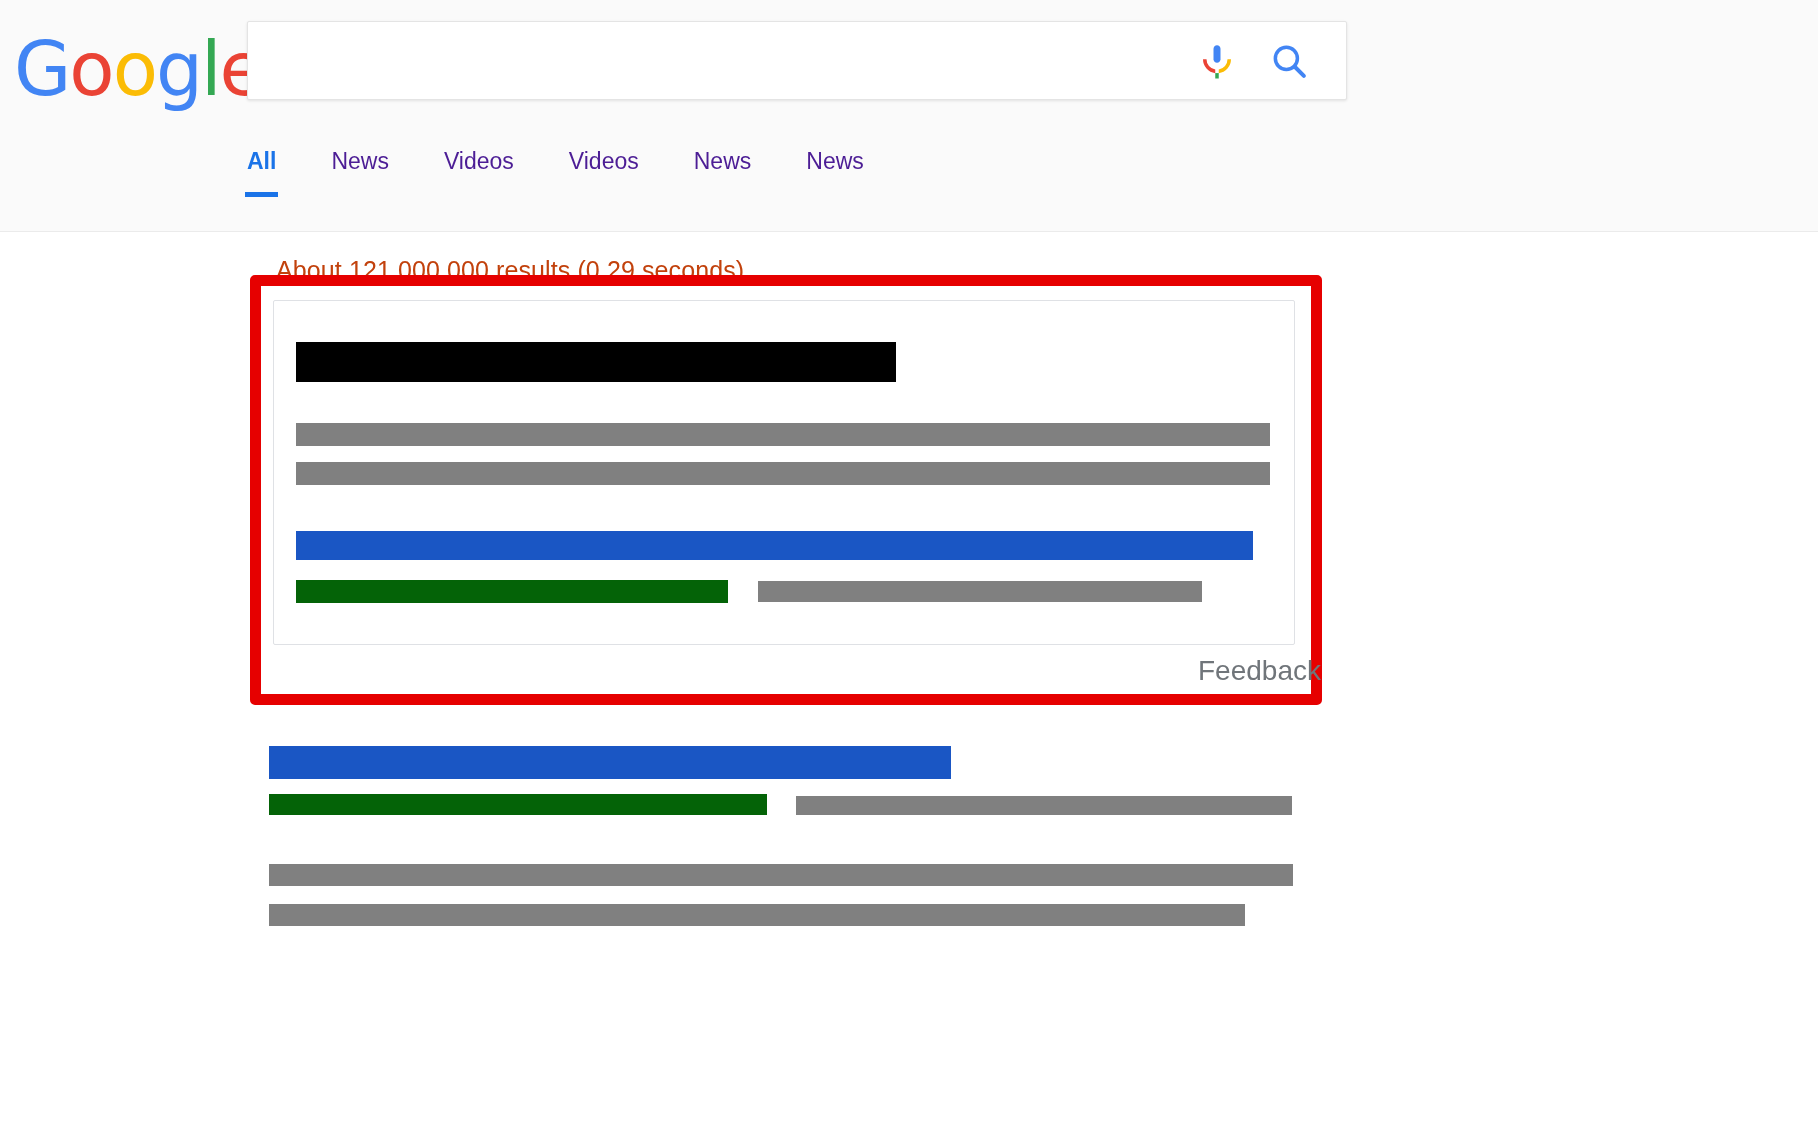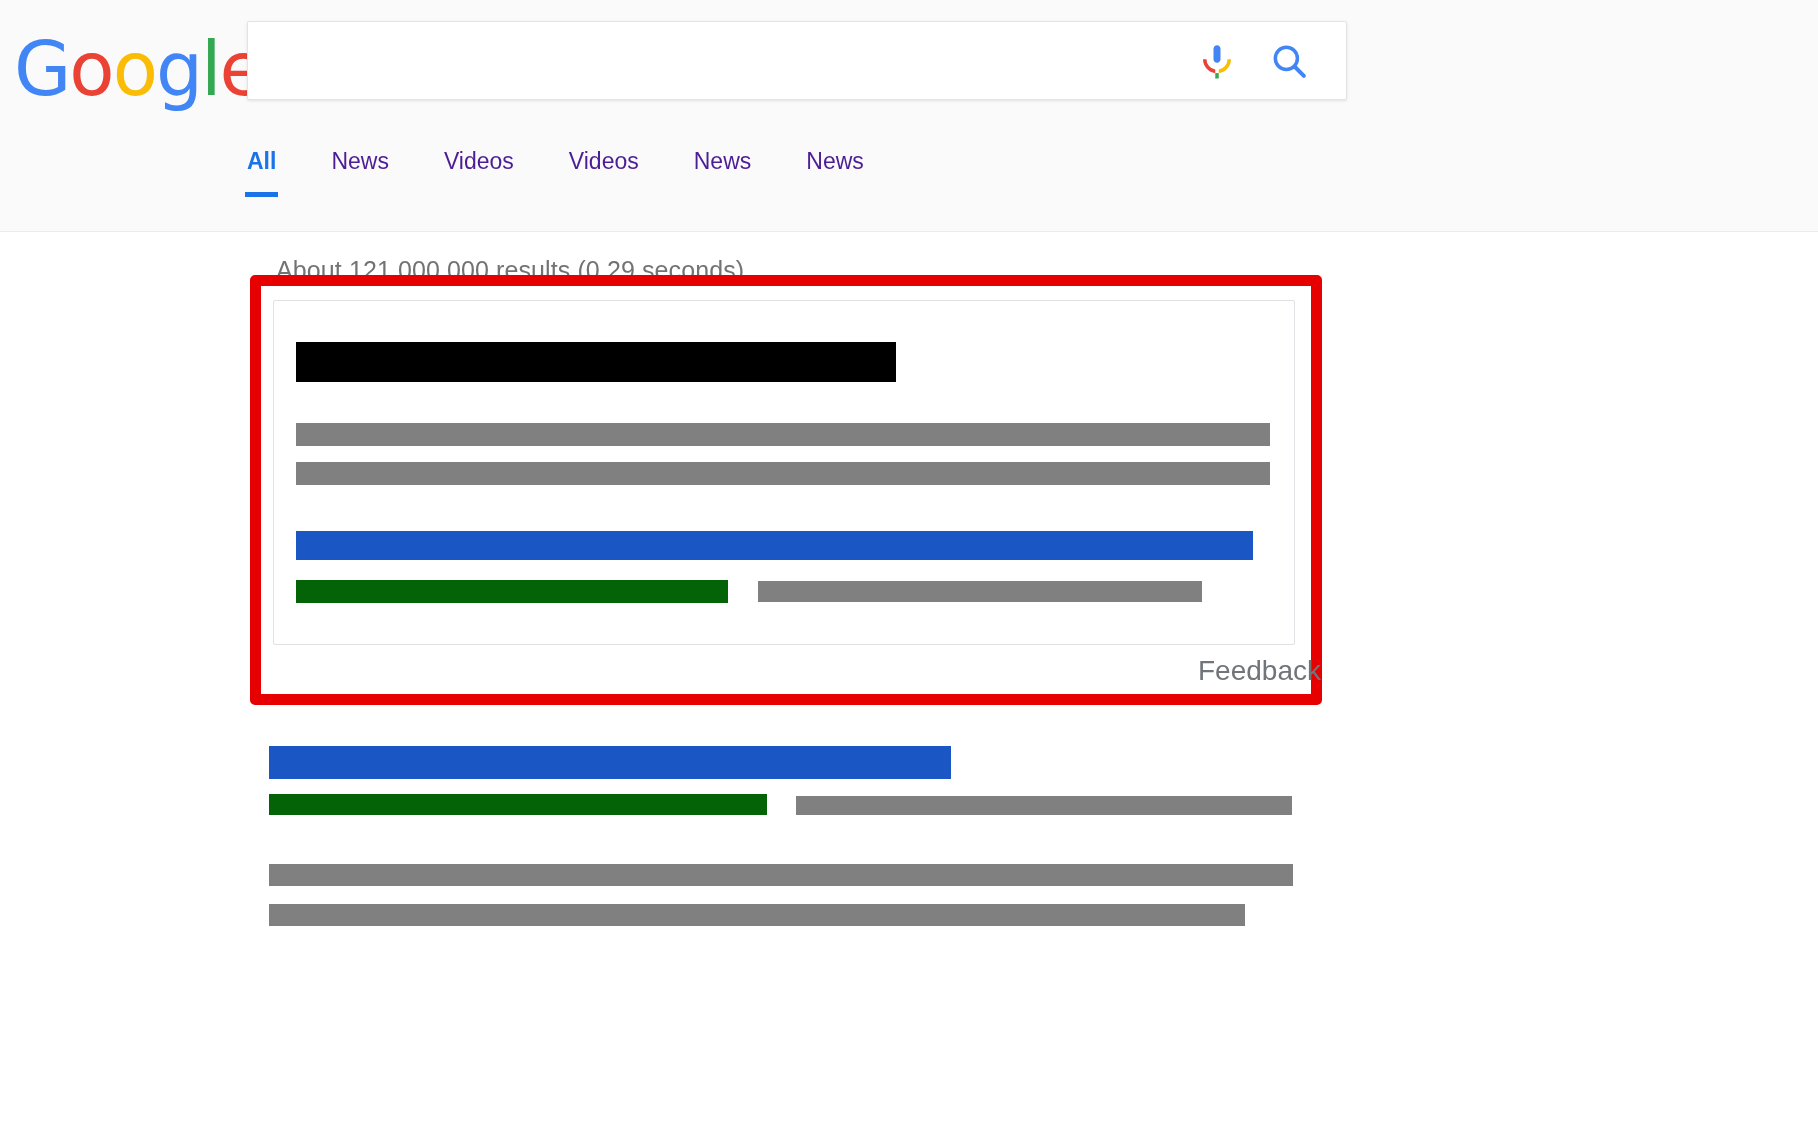--- a/index.html
+++ b/index.html
@@ -122,21 +122,21 @@
     height: 5px;
     background: #1a73e8;
   }
 
   
   .result-stats {
     position: absolute;
     left: 276px;
     top: 256px;
     font-size: 25px;
-    color: #737373;
+    color: #c2410c;
     letter-spacing: 0.1px;
     white-space: nowrap;
   }
 
   
   .annotation-box {
     position: absolute;
     left: 250px;
     top: 275px;
     width: 1072px;

